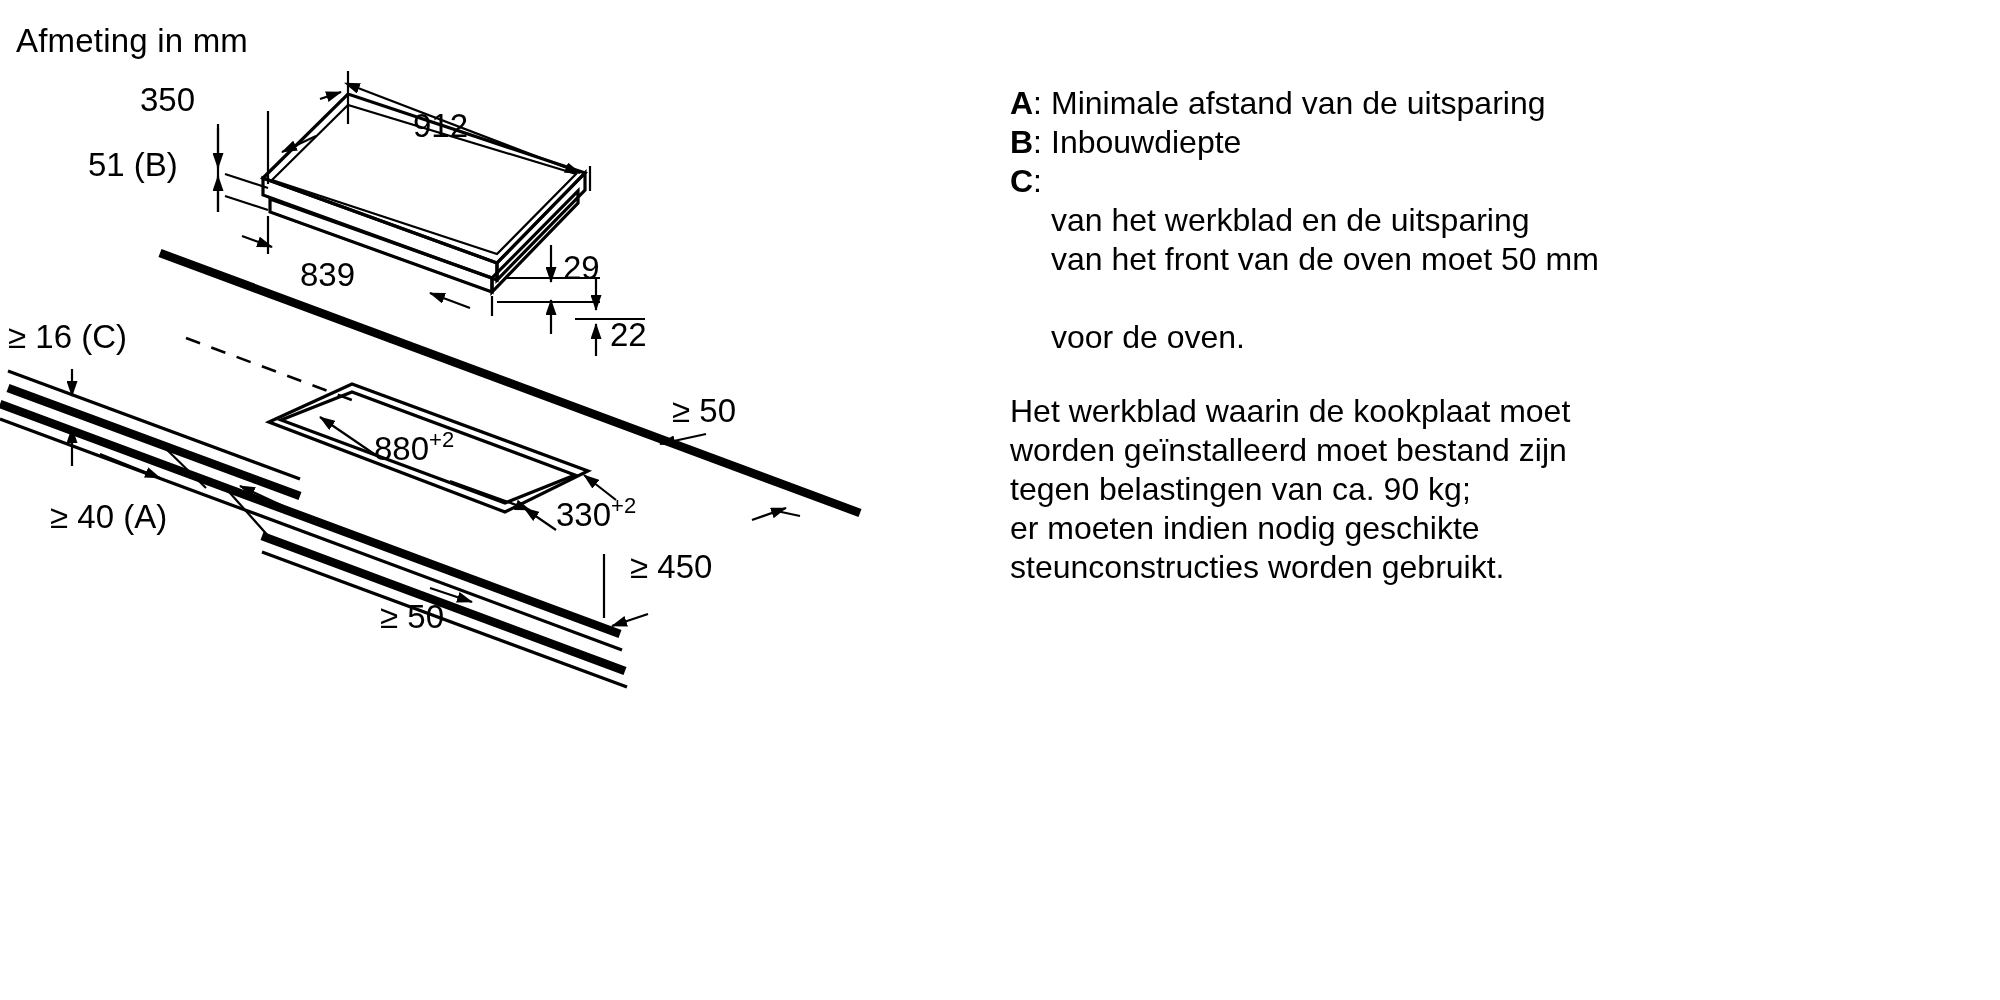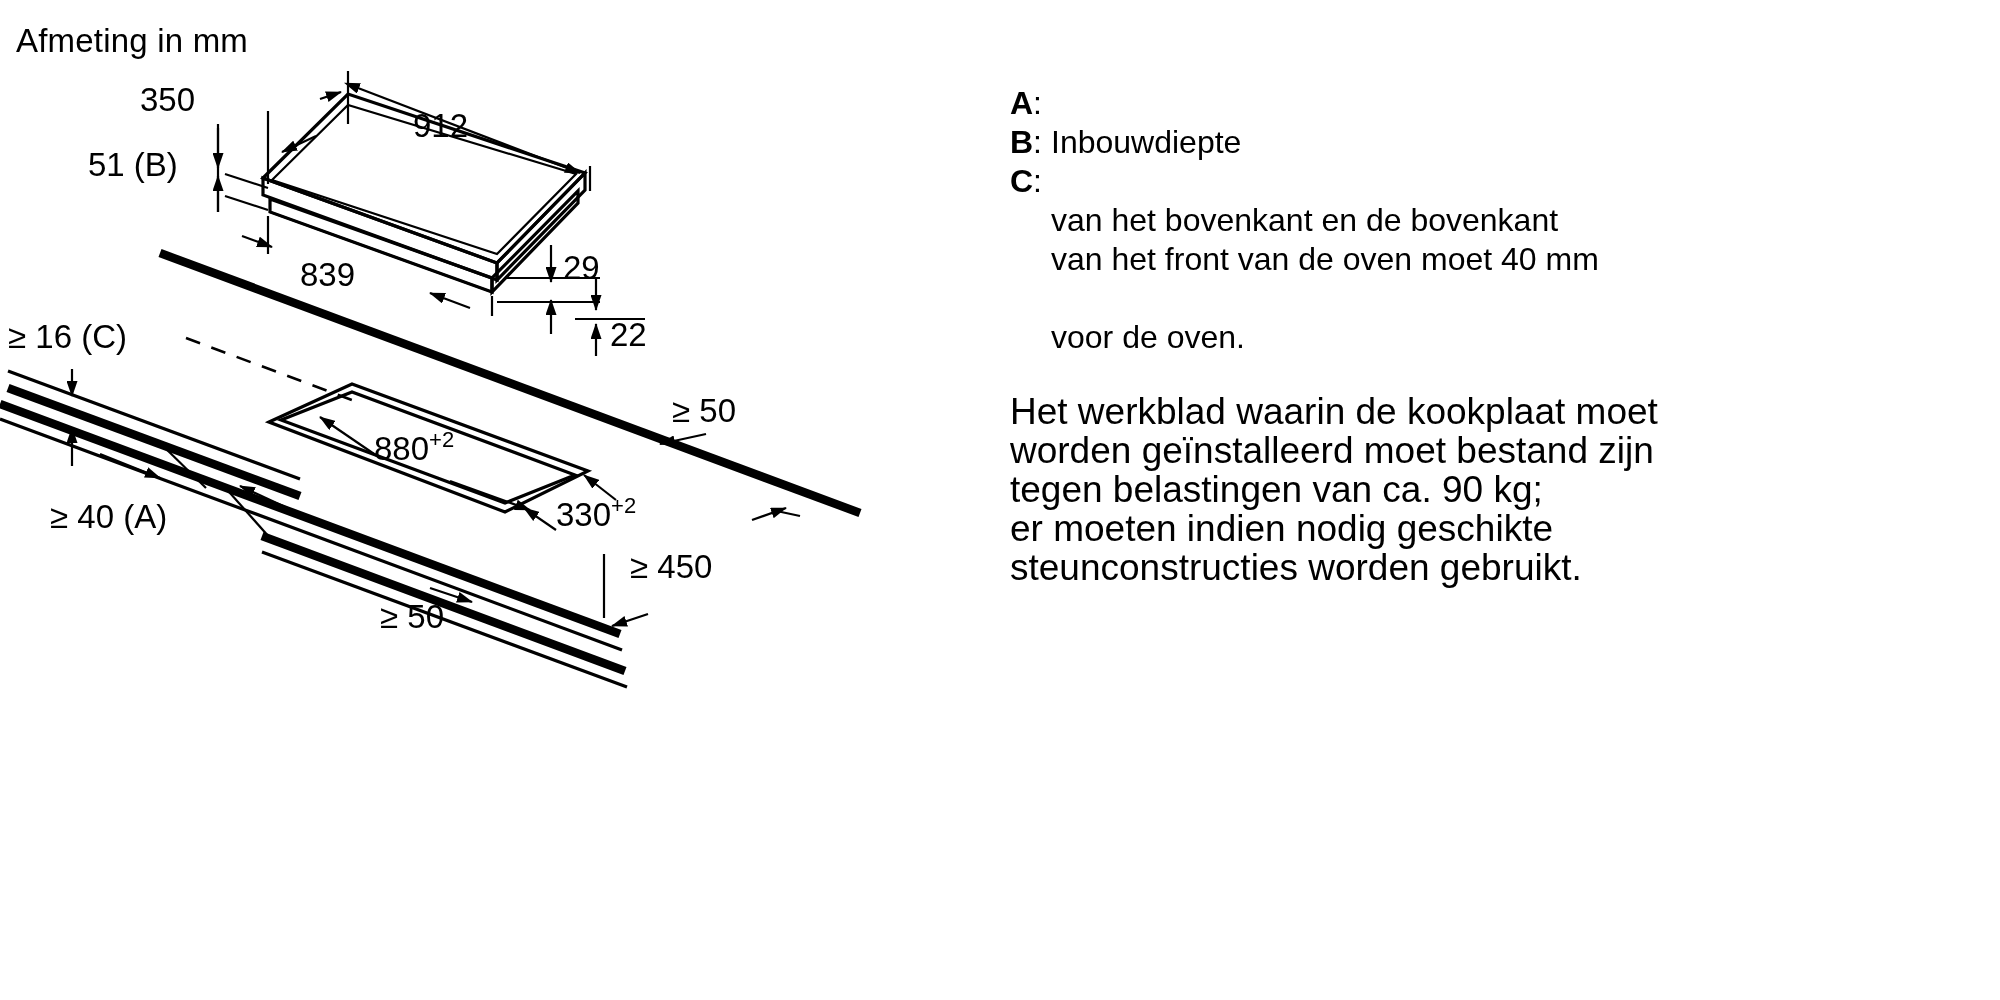--- a/index.html
+++ b/index.html
@@ -79,21 +79,21 @@
   .legend-text {
     flex: 1 1 auto;
     padding-left: 9px;
   }
 
   .body-paragraph {
     position: absolute;
     left: 0px;
     top: 392px;
     width: 980px;
-    font-size: 37px;
+    font-size: 32px;
     line-height: 39px;
   }
 
   
   text {
     font-family: "Liberation Sans", sans-serif;
     fill: #000000;
   }
   .lbl {
     font-size: 33px;
@@ -253,39 +253,39 @@
   </div>
 
   <div class="text-pane">
 
     <div class="legend">
 
       <div class="legend-row">
         <span class="legend-key">A</span>
         <span class="legend-colon">:</span>
         <span class="legend-text">
-          <br>
+          <span>Minimale afstand van de uitsparing</span><br>
         </span>
       </div>
 
       <div class="legend-row">
         <span class="legend-key">B</span>
         <span class="legend-colon">:</span>
         <span class="legend-text">
           <span>Inbouwdiepte</span>
         </span>
       </div>
 
       <div class="legend-row">
         <span class="legend-key">C</span>
         <span class="legend-colon">:</span>
         <span class="legend-text">
           <br>
-          <span>van het bovenkant en de bovenkant</span><br>
-          <span>van het front van de oven moet 40 mm</span><br>
+          <span>van het werkblad en de uitsparing</span><br>
+          <span>van het front van de oven moet 50 mm</span><br>
           <br>
           <span>voor de oven.</span>
         </span>
       </div>
     </div>
 
     <div class="body-paragraph">
       <span>Het werkblad waarin de kookplaat moet</span><br>
       <span>worden geïnstalleerd moet bestand zijn</span><br>
       <span>tegen belastingen van ca. 90 kg;</span><br>

